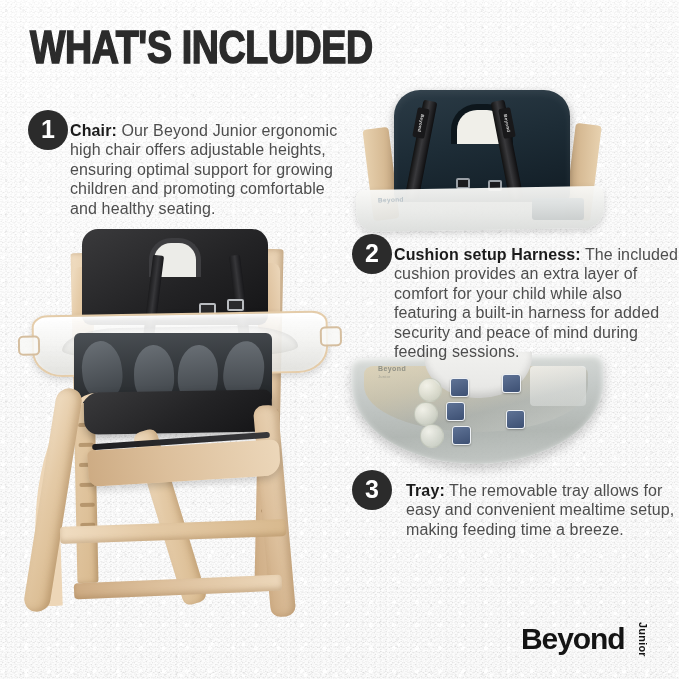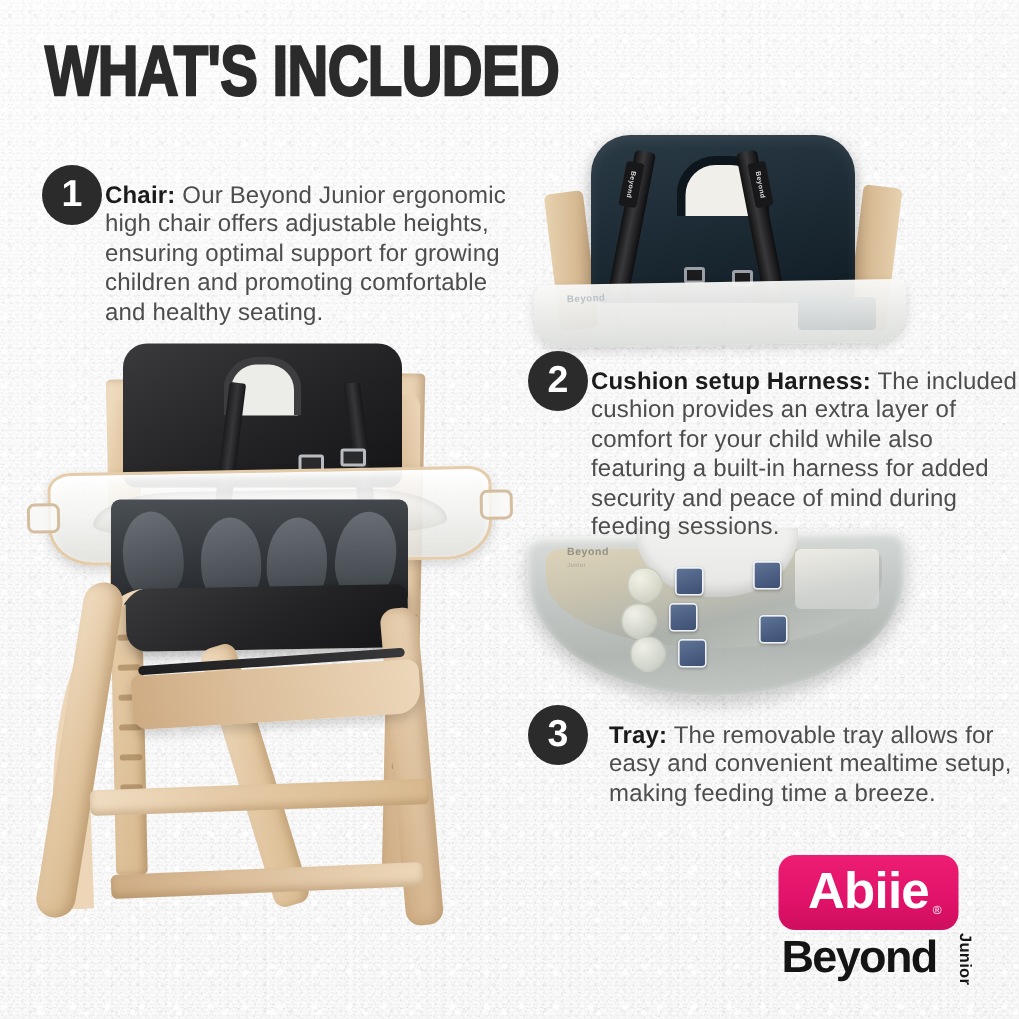--- a/index.html
+++ b/index.html
@@ -358,18 +358,15 @@
 </div>
 
 <div class="item" id="item3">
   <div class="badge">3</div>
   <p class="txt">
     <b>Tray:</b><span> The removable tray allows for easy and convenient mealtime setup, making feeding time a breeze.</span>
   </p>
 </div>
 
 <div id="logo">
-  <div id="logo-box">
-    <span id="logo-word"><span>Abiie</span><sup>®</sup></span>
-  </div>
   <div id="logo-beyond">Beyond</div>
   <div id="logo-junior">Junior</div>
 </div>
 
 </body></html>

